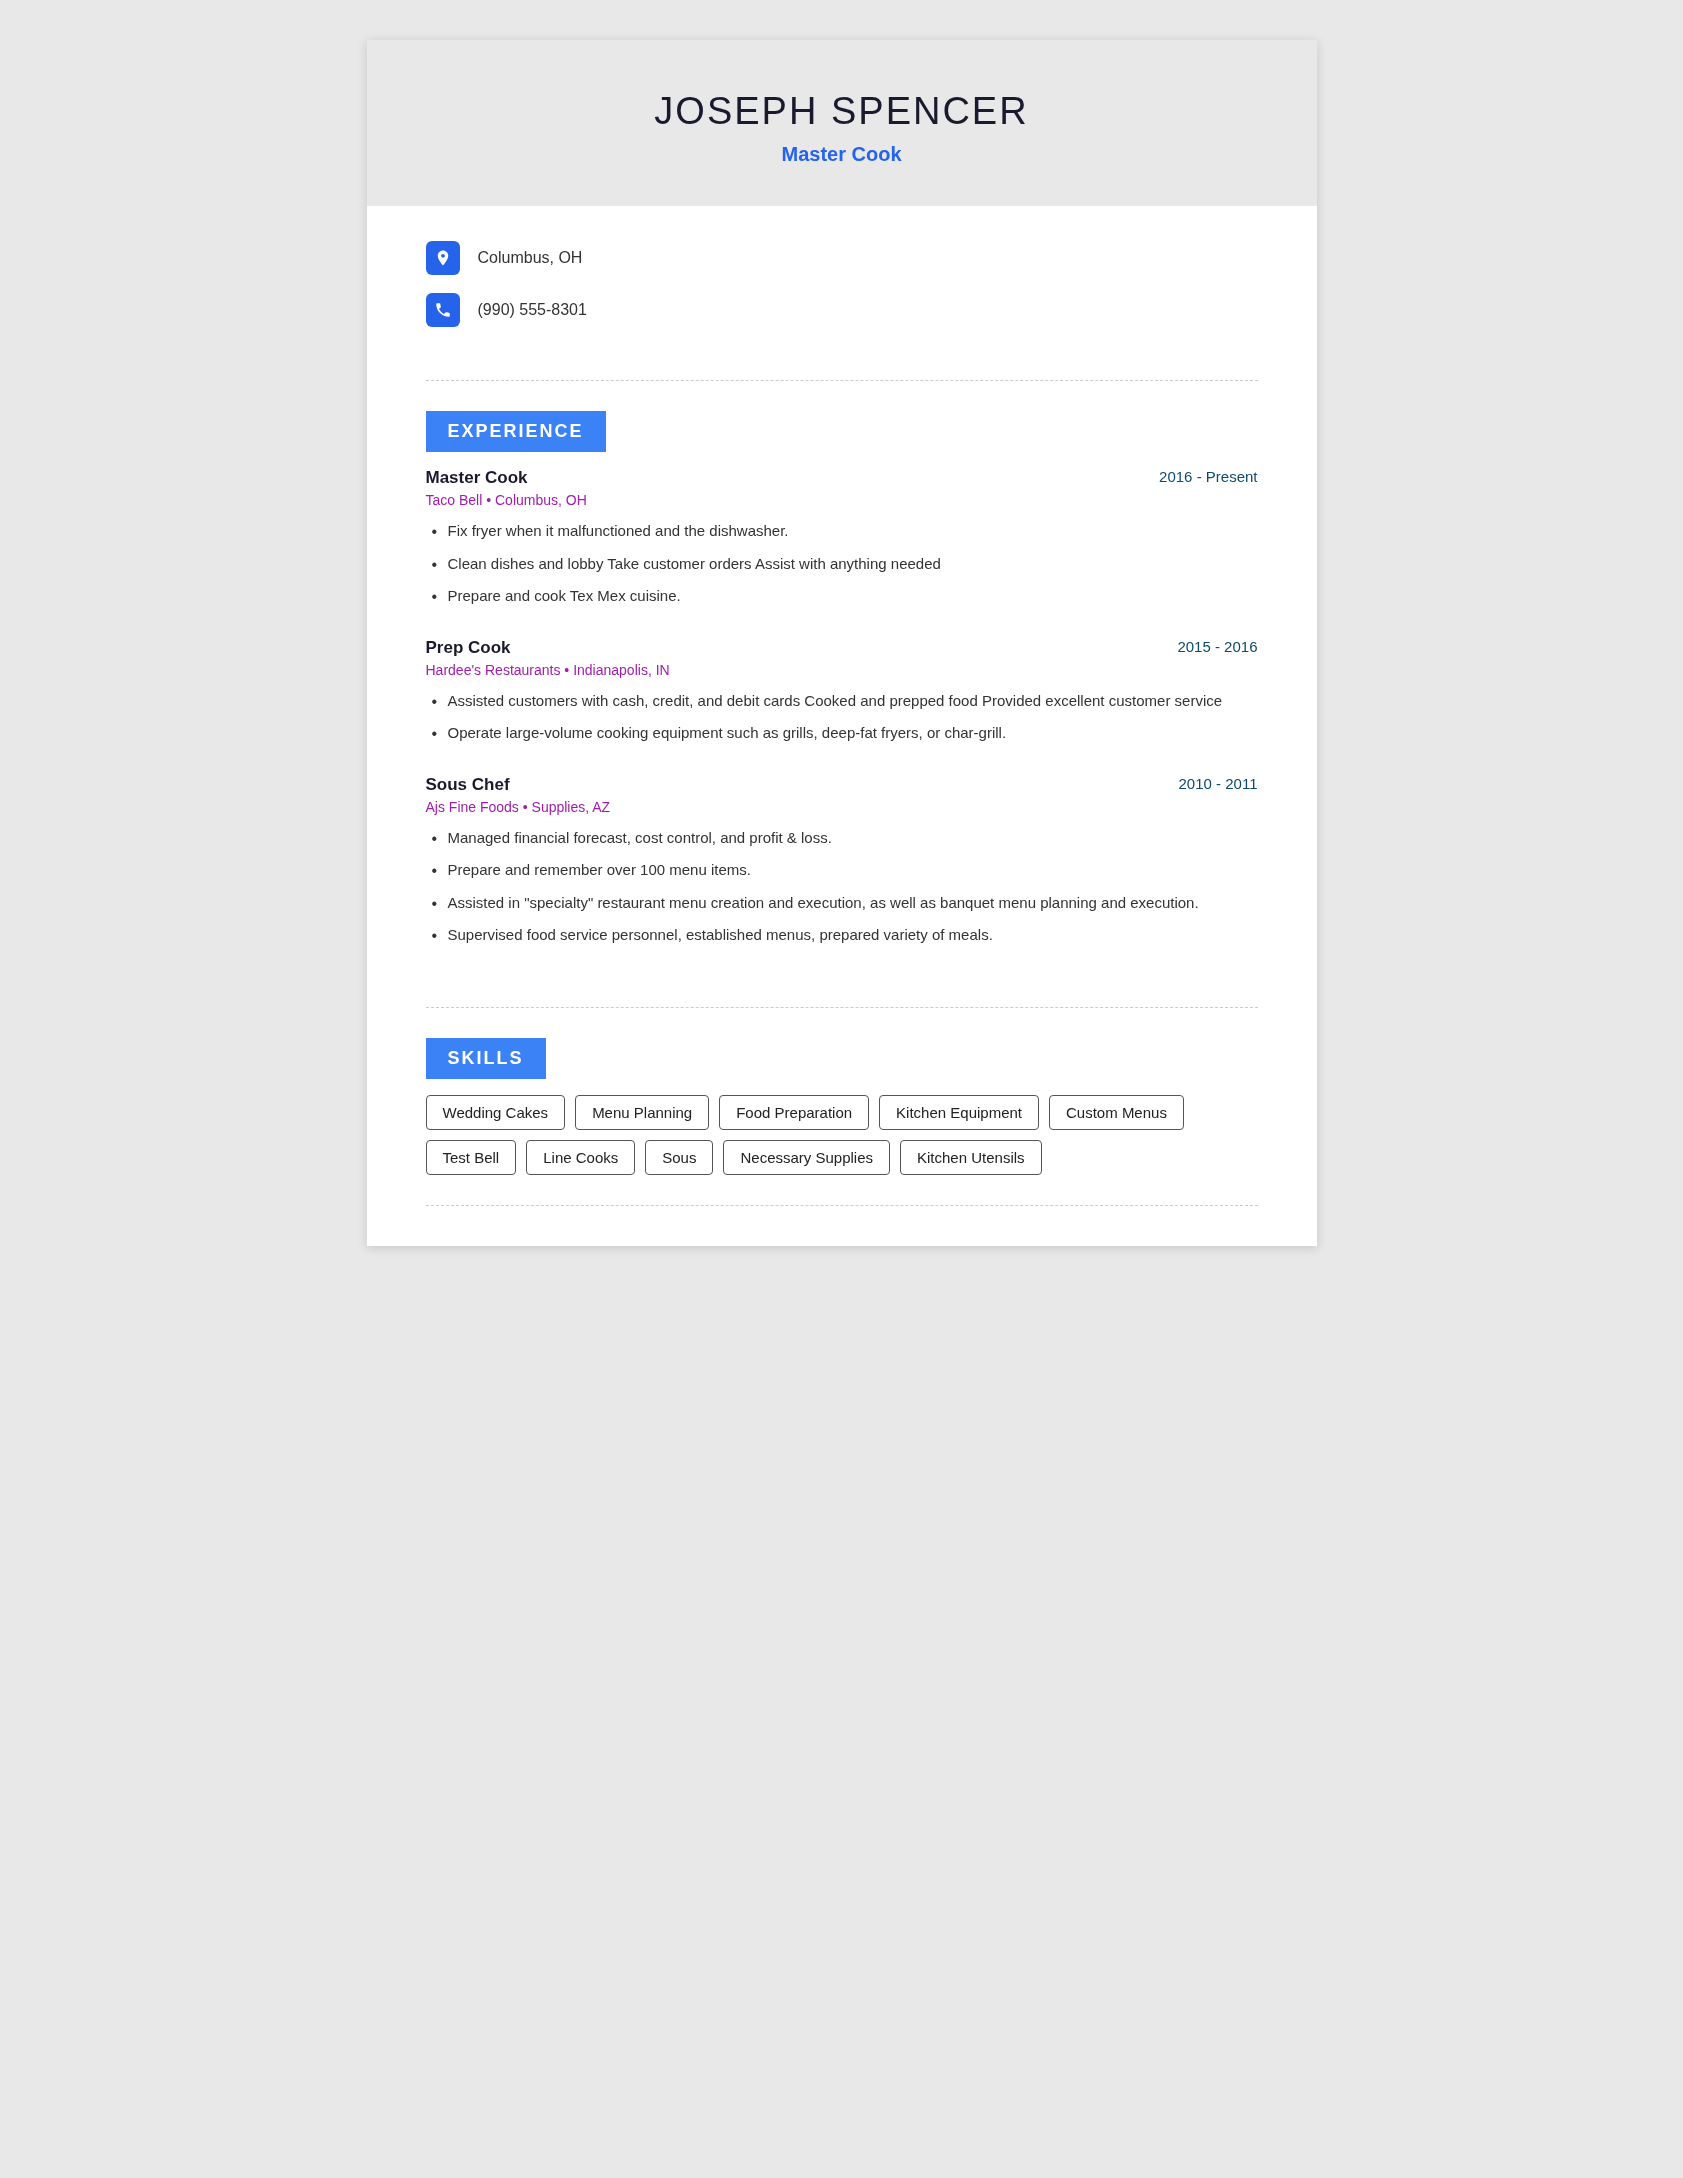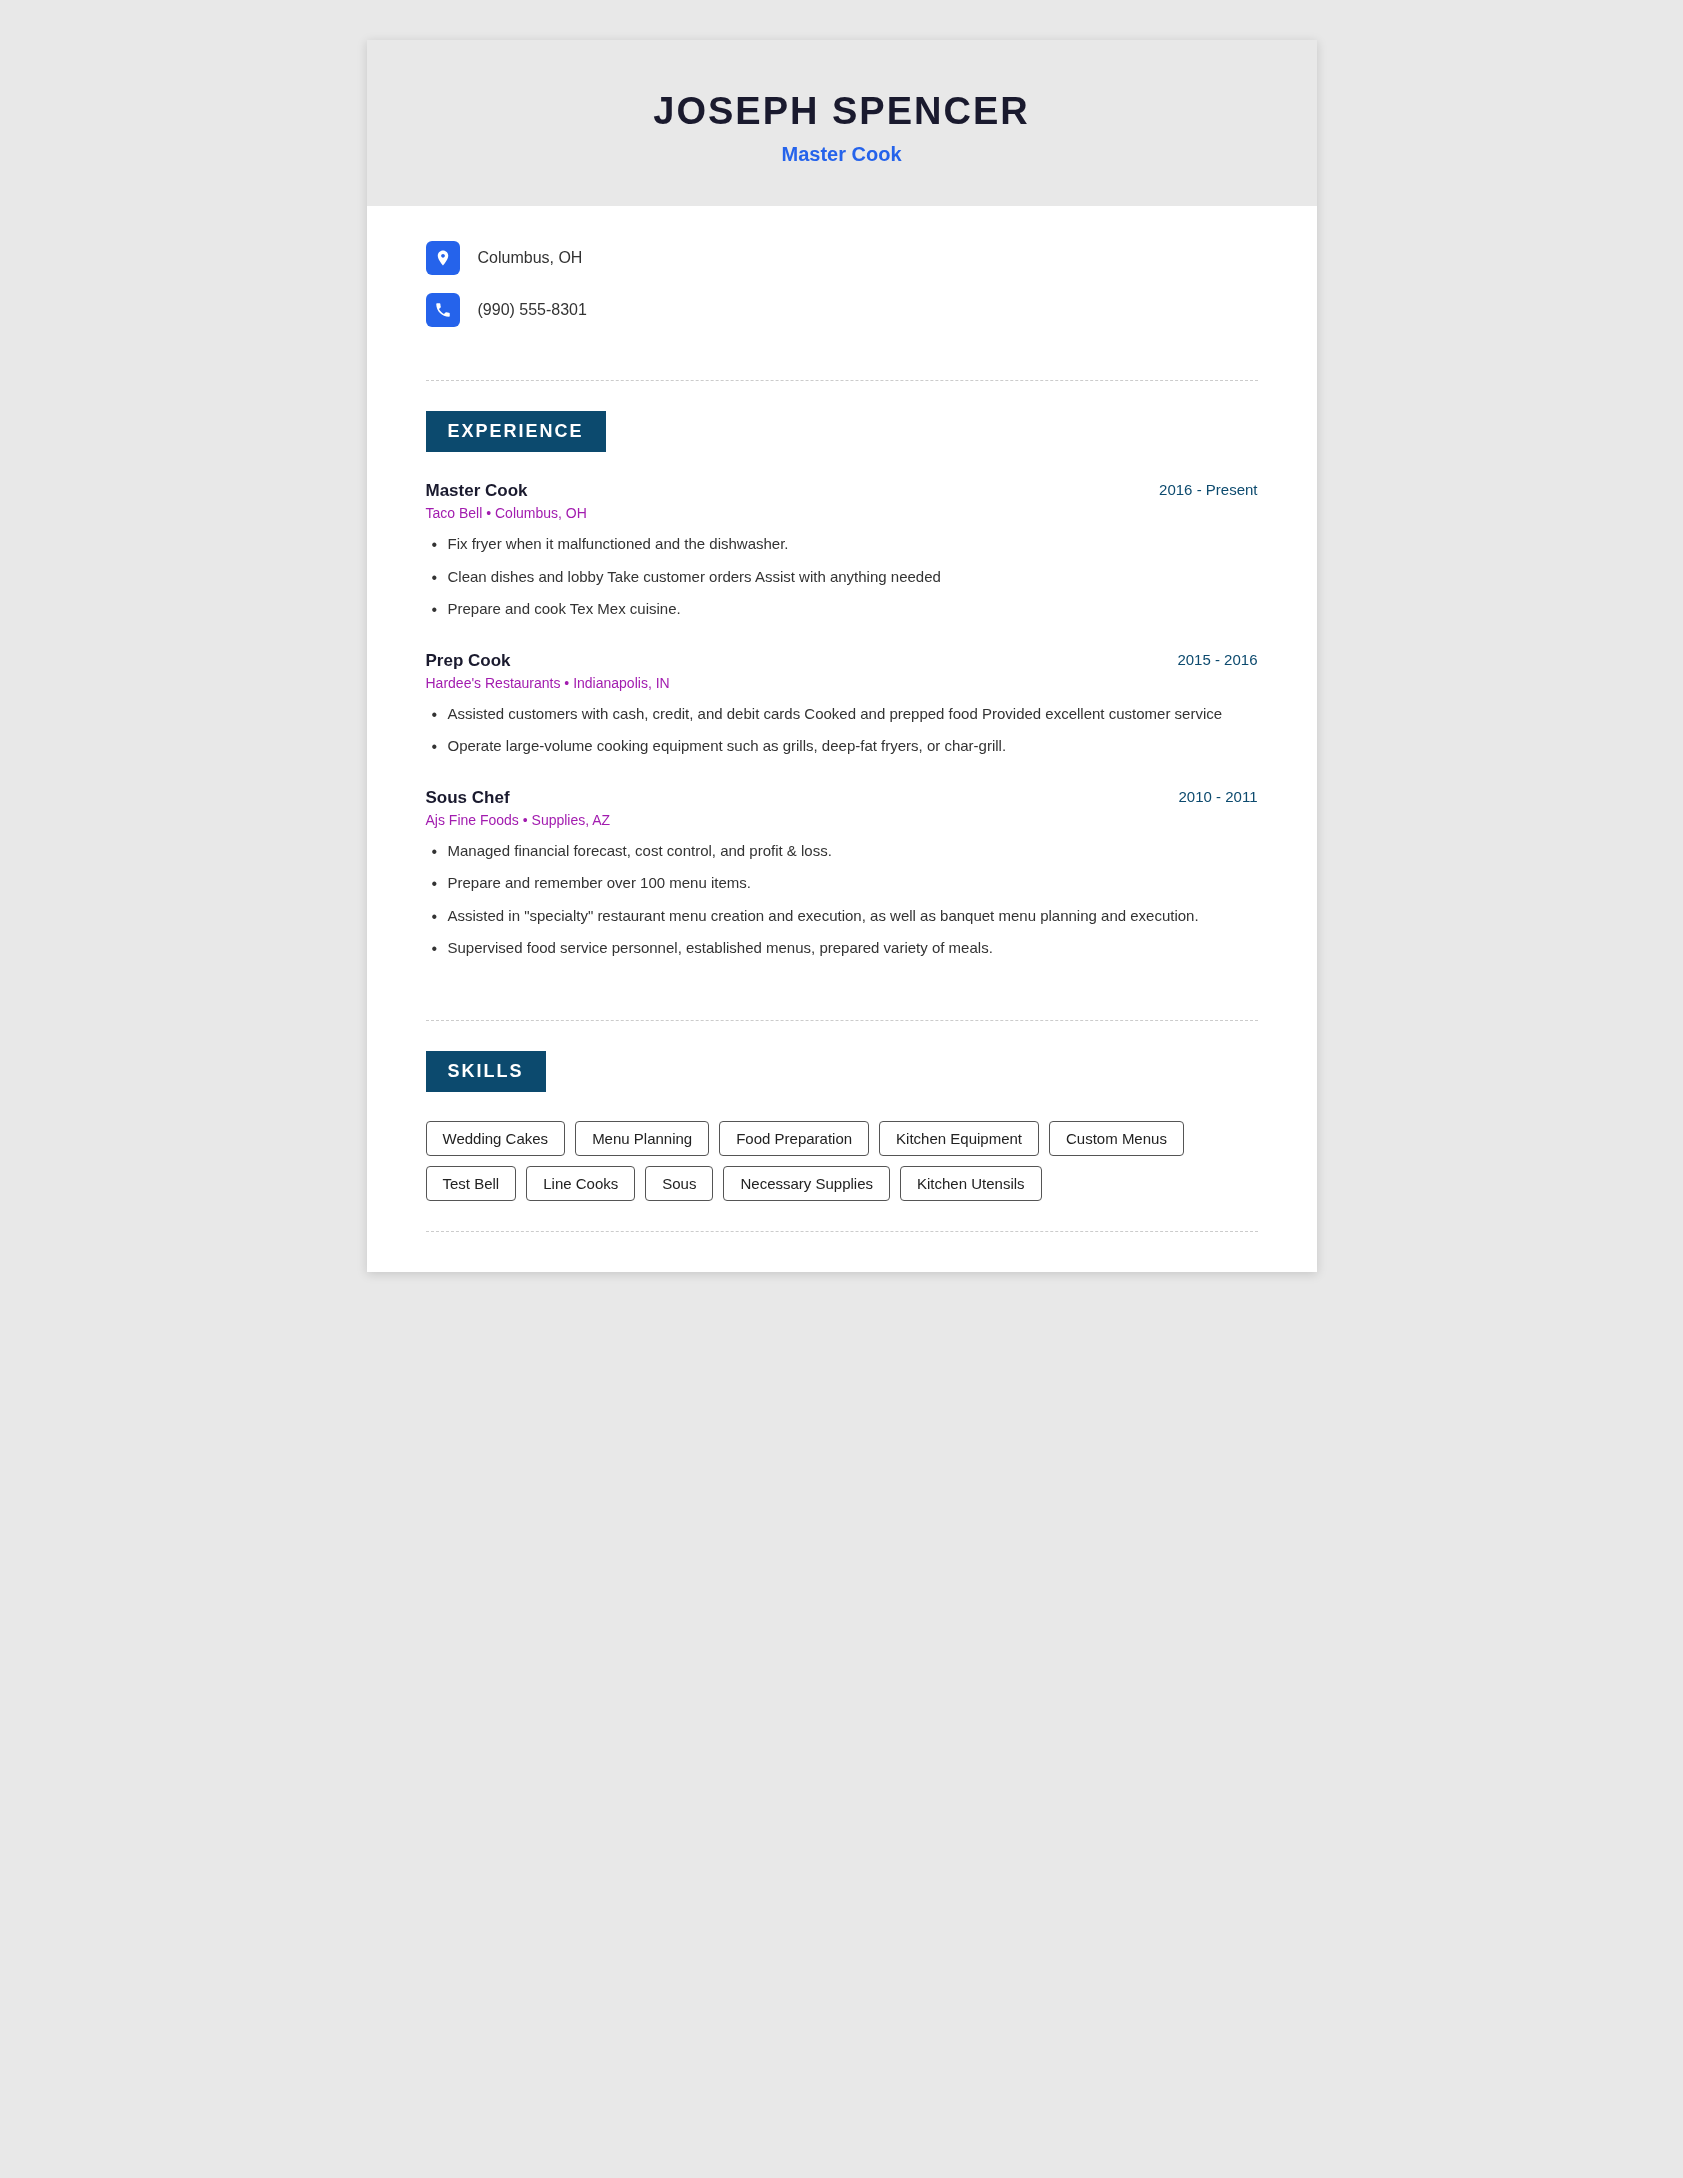--- a/index.html
+++ b/index.html
@@ -24,21 +24,21 @@
 
     
     .header {
       background: #e8e8e8;
       padding: 50px 59px 40px;
       text-align: center;
     }
 
     .header-name {
       font-size: 38px;
-      font-weight: 700;
+      font-weight: 400;
       color: #1a1a2e;
       letter-spacing: 2px;
       text-transform: uppercase;
     }
 
     .header-title {
       font-size: 20px;
       color: #2563eb;
       font-weight: 600;
       margin-top: 10px;
@@ -81,27 +81,27 @@
       margin: 0 59px;
     }
 
     
     .section {
       padding: 30px 59px;
     }
 
     .section-header {
       display: inline-block;
-      background: #0c4a6e;
+      background: #3b82f6;
       color: white;
       font-size: 18px;
       font-weight: 800;
       letter-spacing: 2px;
       padding: 10px 22px;
-      margin-bottom: 29px;
+      margin-bottom: 16px;
       text-transform: uppercase;
     }
 
     
     .job-entry {
       margin-bottom: 30px;
     }
 
     .job-header {
       display: flex;

